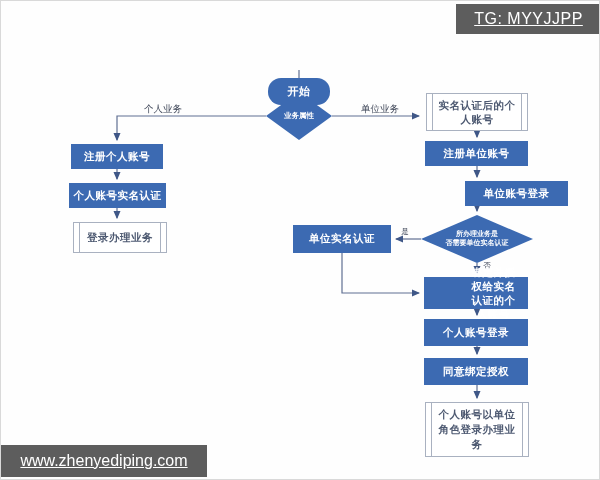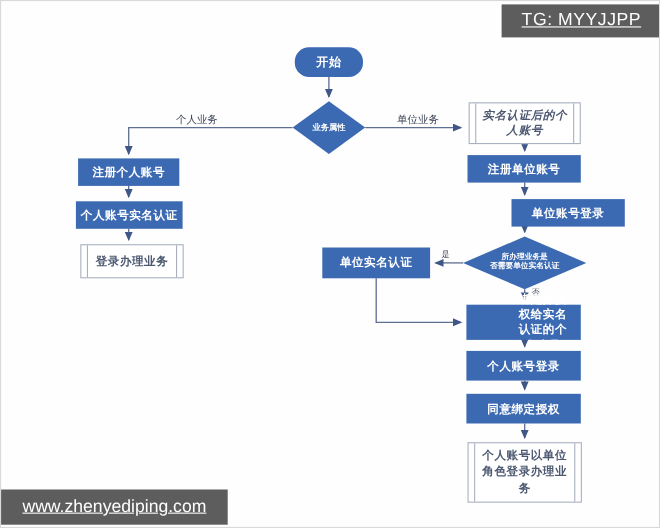--- a/index.html
+++ b/index.html
@@ -10,21 +10,21 @@
   }
   .connectors{position:absolute;left:0;top:0;width:600px;height:480px;}
   .node{
     position:absolute;display:flex;align-items:center;justify-content:center;
     text-align:center;box-sizing:border-box;
   }
   .blue{
     background:#3c6ab2;color:#ffffff;font-size:10.5px;font-weight:bold;
     letter-spacing:.5px;
   }
-  .start{border-radius:13px;font-size:11px;}
+  .start{border-radius:13px;font-size:11px;margin-top:35px;}
   .sub{
     background:#ffffff;border:1px solid #a9b1c0;color:#4d5971;
     font-size:10.5px;font-weight:bold;letter-spacing:.5px;
   }
   .sub::before{content:"";position:absolute;left:5px;top:0;bottom:0;border-left:1px solid #a9b1c0;}
   .sub::after{content:"";position:absolute;right:5px;top:0;bottom:0;border-left:1px solid #a9b1c0;}
   .dtext{
     position:absolute;color:#ffffff;text-align:center;font-weight:bold;
     pointer-events:none;
   }
@@ -68,28 +68,28 @@
       <path d="M116,207 L116,217" marker-end="url(#arr)"></path>
     </g>
     <polygon points="298,91 331,115 298,139 265,115" fill="#3c6ab2"></polygon>
     <polygon points="476,214 532,238 476,262 420,238" fill="#3c6ab2"></polygon>
   </svg>
 
   <div class="node blue start" style="left:267px;top:42px;width:62px;height:27px;">开始</div>
 
   <div class="dtext d1text">业务属性</div>
 
-  <div class="lbl" style="left:155px;top:102px;width:46px;">个人业务</div>
+  <div class="lbl" style="left:139px;top:102px;width:46px;">个人业务</div>
   <div class="lbl" style="left:356px;top:102px;width:46px;">单位业务</div>
 
   <div class="node blue" style="left:70px;top:143px;width:92px;height:25px;">注册个人账号</div>
   <div class="node blue" style="left:68px;top:182px;width:97px;height:25px;">个人账号实名认证</div>
   <div class="node sub" style="left:72px;top:221px;width:94px;height:31px;">登录办理业务</div>
 
-  <div class="node sub wrap2" style="left:425px;top:92px;width:102px;height:38px;font-style:italic;">实名认证后的个人账号</div>
+  <div class="node sub wrap2" style="left:425px;top:92px;width:102px;height:38px;">实名认证后的个人账号</div>
   <div class="node blue" style="left:424px;top:140px;width:103px;height:25px;">注册单位账号</div>
   <div class="node blue" style="left:424px;top:180px;width:103px;height:25px;margin-left:40px;">单位账号登录</div>
 
   <div class="dtext d2text">
     <div>所办理业务是</div>
     <div>否需要单位实名认证</div>
   </div>
 
   <div class="lbl lbl-small" style="left:398px;top:226px;width:12px;">是</div>
   <div class="lbl lbl-small" style="left:480px;top:260px;width:12px;">否</div>

